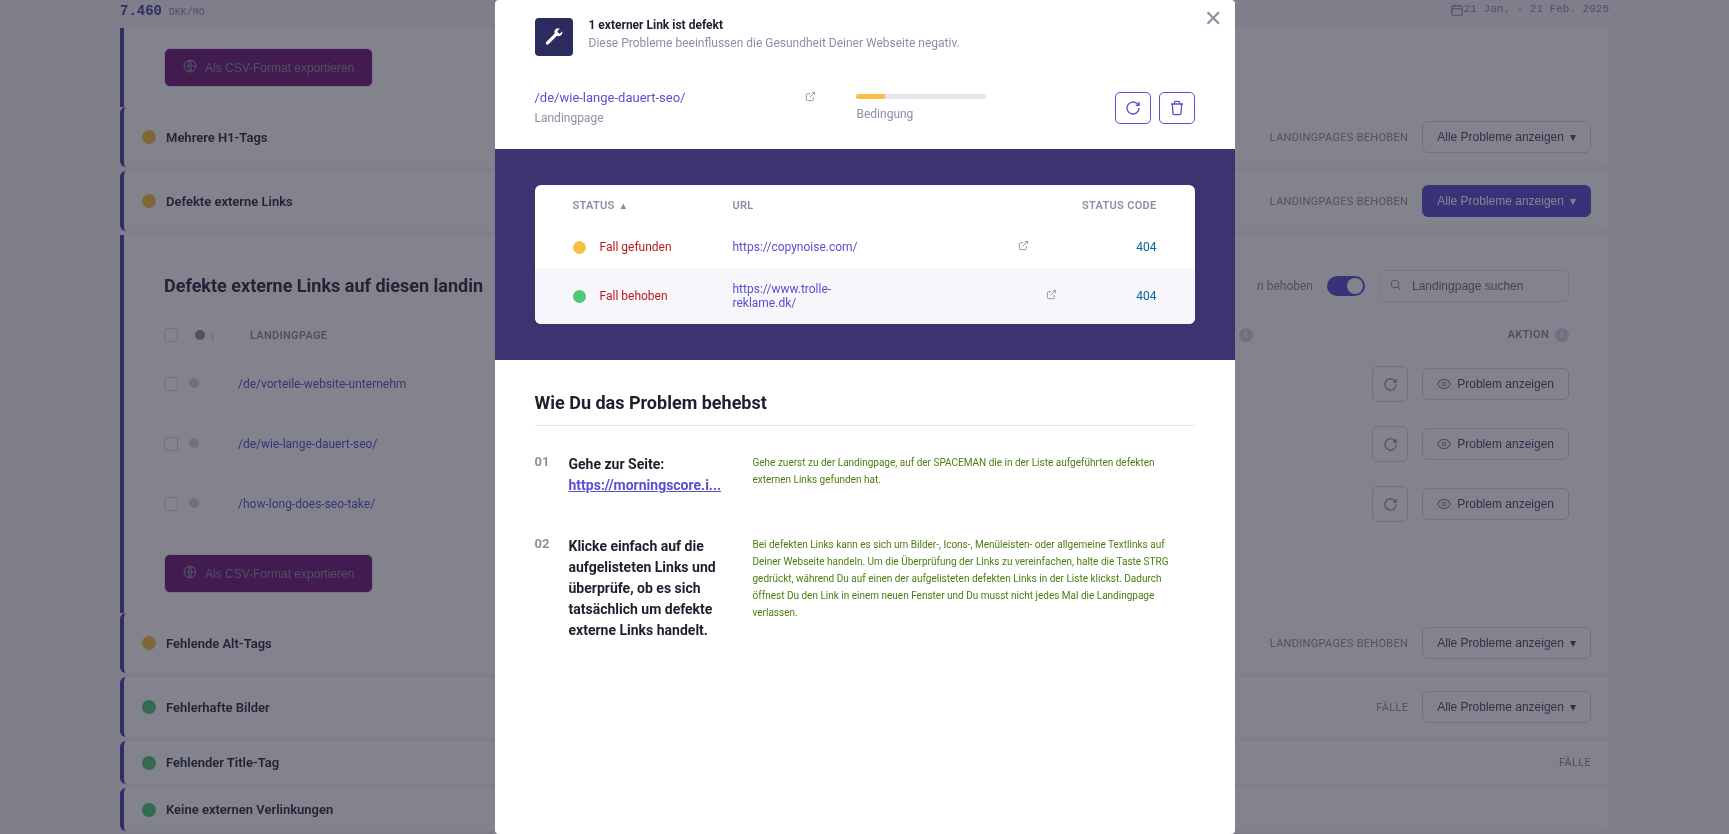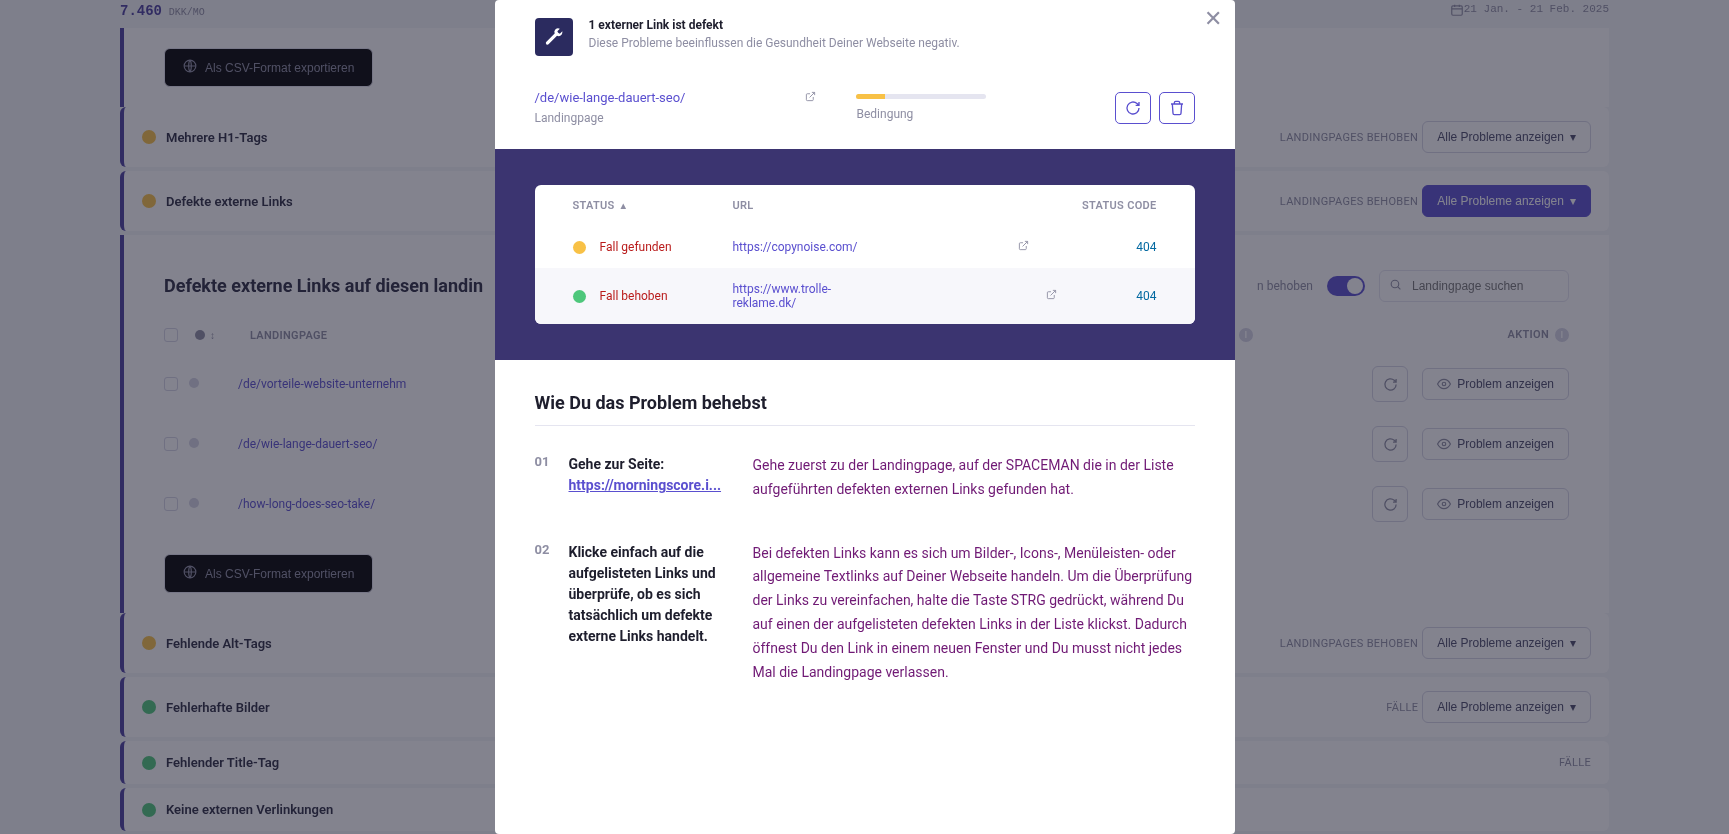--- a/index.html
+++ b/index.html
@@ -40,21 +40,21 @@
   display: flex;
   align-items: center;
   justify-content: space-between;
   border-left: 4px solid #4a3f9e;
 }
 .bg-card-left { display: flex; align-items: center; gap: 10px; }
 .status-dot { width: 14px; height: 14px; border-radius: 50%; flex-shrink: 0; }
 .status-warn { background: #f8c146; }
 .status-ok { background: #4ec77b; }
 .bg-card-title { font-weight: 600; color: #2b2b40; font-size: 13px; }
-.bg-card-right { display: flex; align-items: center; gap: 4px; }
+.bg-card-right { display: flex; align-items: center; gap: 14px; }
 .bg-card-meta { color: #8e8ea3; font-size: 11px; text-transform: uppercase; letter-spacing: 0.3px; }
 .btn-outline {
   border: 1px solid #d4d4e4;
   background: #fff;
   color: #4a4a68;
   padding: 8px 14px;
   border-radius: 6px;
   font-size: 12px;
   display: inline-flex;
   align-items: center;
@@ -73,21 +73,21 @@
   gap: 6px;
   cursor: pointer;
 }
 .bg-expanded {
   background: #fff;
   border-left: 4px solid #4a3f9e;
   padding: 20px 40px;
 }
 .bg-export-btn {
   border: 1px solid #e5e5f0;
-  background: #000000;
+  background: #701a75;
   color: #8e8ea3;
   padding: 10px 18px;
   border-radius: 6px;
   font-size: 12px;
   display: inline-flex;
   align-items: center;
   gap: 8px;
   cursor: pointer;
 }
 .bg-section-title {
@@ -247,21 +247,21 @@
 .howto-title { font-weight: 700; font-size: 18px; color: #1e1e2d; margin-bottom: 12px; }
 .howto-divider { height: 1px; background: #e5e5f0; margin-bottom: 28px; }
 .step {
   display: flex;
   gap: 14px;
   margin-bottom: 40px;
 }
 .step-num { color: #8e8ea3; font-weight: 700; font-size: 13px; width: 20px; flex-shrink: 0; }
 .step-left { width: 170px; flex-shrink: 0; font-weight: 700; font-size: 14px; color: #1e1e2d; line-height: 1.5; }
 .step-left a { color: #5a4fcf; text-decoration: underline; }
-.step-right { flex: 1; color: #701a75; font-size: 14px; line-height: 1.7; }
+.step-right { flex: 1; color: #4d7c0f; font-size: 10px; line-height: 1.7; }
 
 .info-icon { width: 14px; height: 14px; border-radius: 50%; background: #d4d4e4; display: inline-flex; align-items: center; justify-content: center; font-size: 9px; color: #fff; font-weight:700; }
 .sort-icon { font-size: 10px; }
 .eye-icon, .refresh-icon, .trash-icon, .globe-icon, .cal-icon, .search-ic, .chev-down { display: inline-block; }
 
 ::-webkit-scrollbar { width: 8px; }
 ::-webkit-scrollbar-thumb { background: #c4c4d4; border-radius: 4px; }
 </style>
 </head>
 <body>

